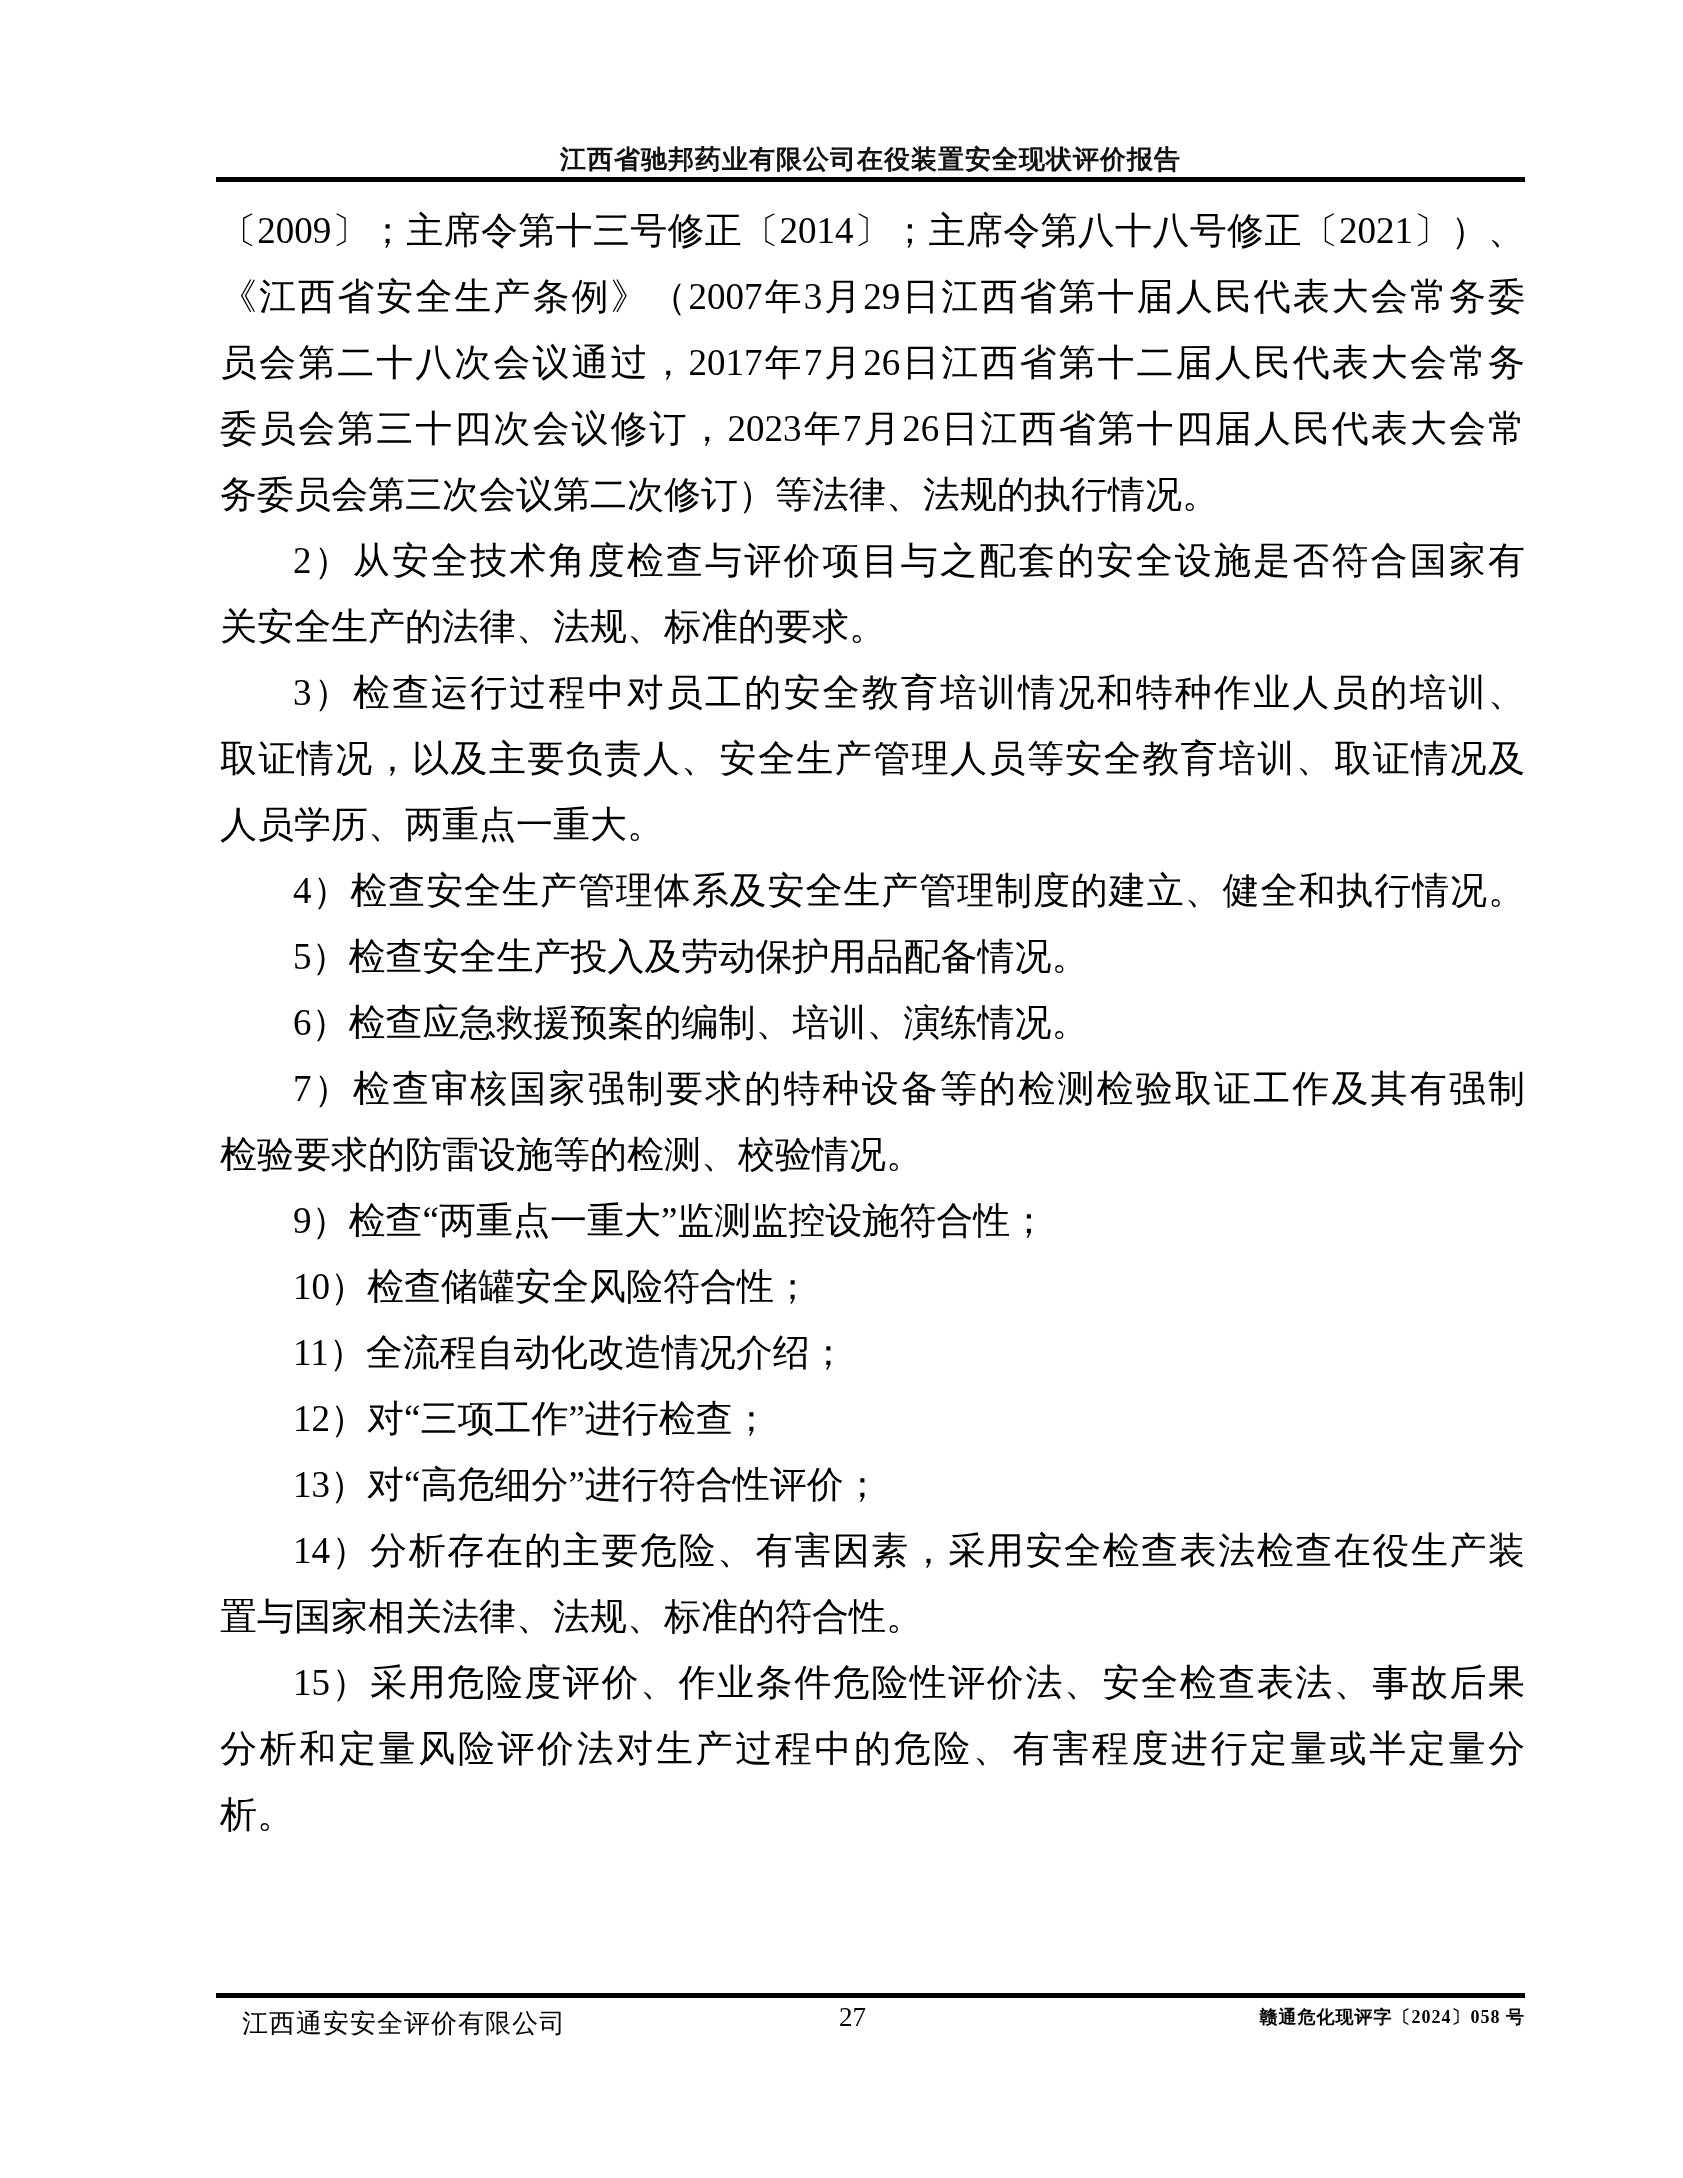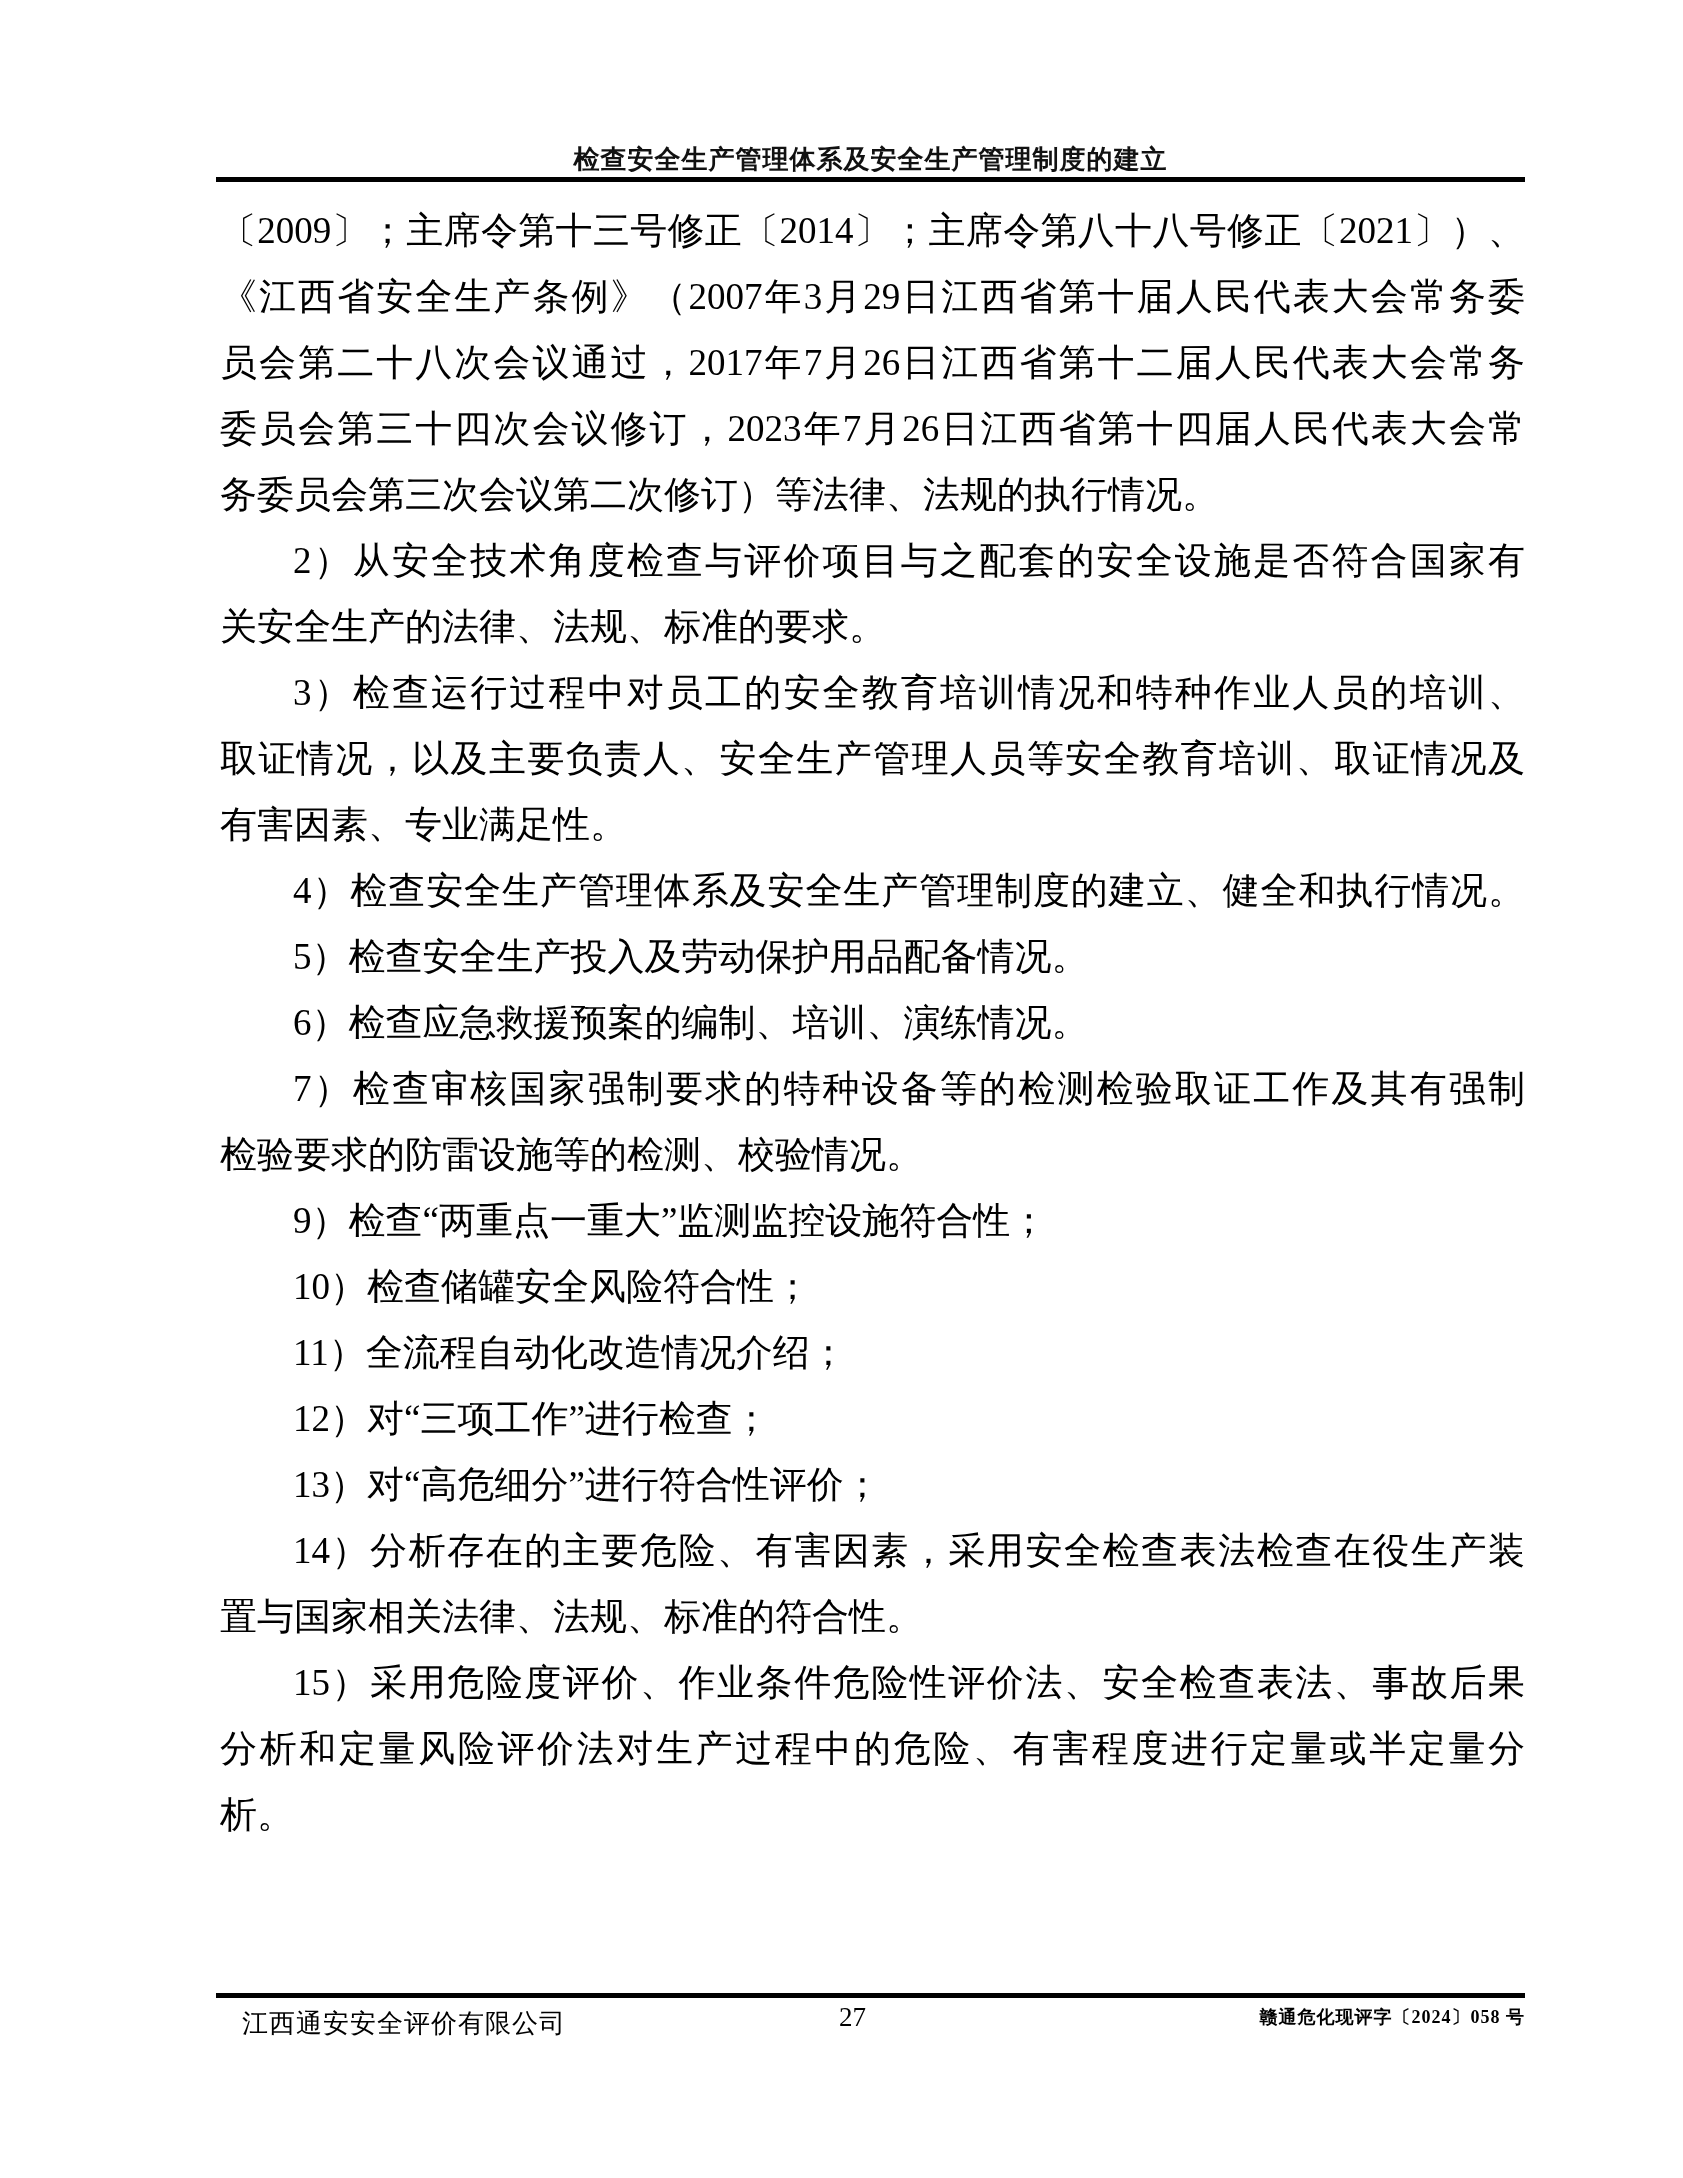--- a/index.html
+++ b/index.html
@@ -59,35 +59,35 @@
   .ftr-doc {
     position: absolute; left: 216px; top: 2005px; width: 1309px;
     text-align: right; font-size: 18px; font-weight: bold; letter-spacing: 1px;
   }
 </style>
 </head>
 <body>
 
 <div class="page">
 
-  <div class="hdr-title">检查安全生产管理体系及安全生产管理制度的建立</div>
+  <div class="hdr-title">江西省驰邦药业有限公司在役装置安全现状评价报告</div>
 
   <div class="hdr-rule"></div>
 
   <div class="body-text">
       <div class="line fill">〔2009〕；主席令第十三号修正〔2014〕；主席令第八十八号修正〔2021〕）、</div>
       <div class="line fill">《江西省安全生产条例》（2007年3月29日江西省第十届人民代表大会常务委</div>
       <div class="line fill">员会第二十八次会议通过，2017年7月26日江西省第十二届人民代表大会常务</div>
       <div class="line fill">委员会第三十四次会议修订，2023年7月26日江西省第十四届人民代表大会常</div>
       <div class="line">务委员会第三次会议第二次修订）等法律、法规的执行情况。</div>
       <div class="line indent fill">2）从安全技术角度检查与评价项目与之配套的安全设施是否符合国家有</div>
       <div class="line">关安全生产的法律、法规、标准的要求。</div>
       <div class="line indent fill">3）检查运行过程中对员工的安全教育培训情况和特种作业人员的培训、</div>
       <div class="line fill">取证情况，以及主要负责人、安全生产管理人员等安全教育培训、取证情况及</div>
-      <div class="line">有害因素、专业满足性。</div>
+      <div class="line">人员学历、两重点一重大。</div>
       <div class="line indent fill">4）检查安全生产管理体系及安全生产管理制度的建立、健全和执行情况。</div>
       <div class="line indent">5）检查安全生产投入及劳动保护用品配备情况。</div>
       <div class="line indent">6）检查应急救援预案的编制、培训、演练情况。</div>
       <div class="line indent fill">7）检查审核国家强制要求的特种设备等的检测检验取证工作及其有强制</div>
       <div class="line">检验要求的防雷设施等的检测、校验情况。</div>
       <div class="line indent">9）检查“两重点一重大”监测监控设施符合性；</div>
       <div class="line indent">10）检查储罐安全风险符合性；</div>
       <div class="line indent">11）全流程自动化改造情况介绍；</div>
       <div class="line indent">12）对“三项工作”进行检查；</div>
       <div class="line indent">13）对“高危细分”进行符合性评价；</div>

